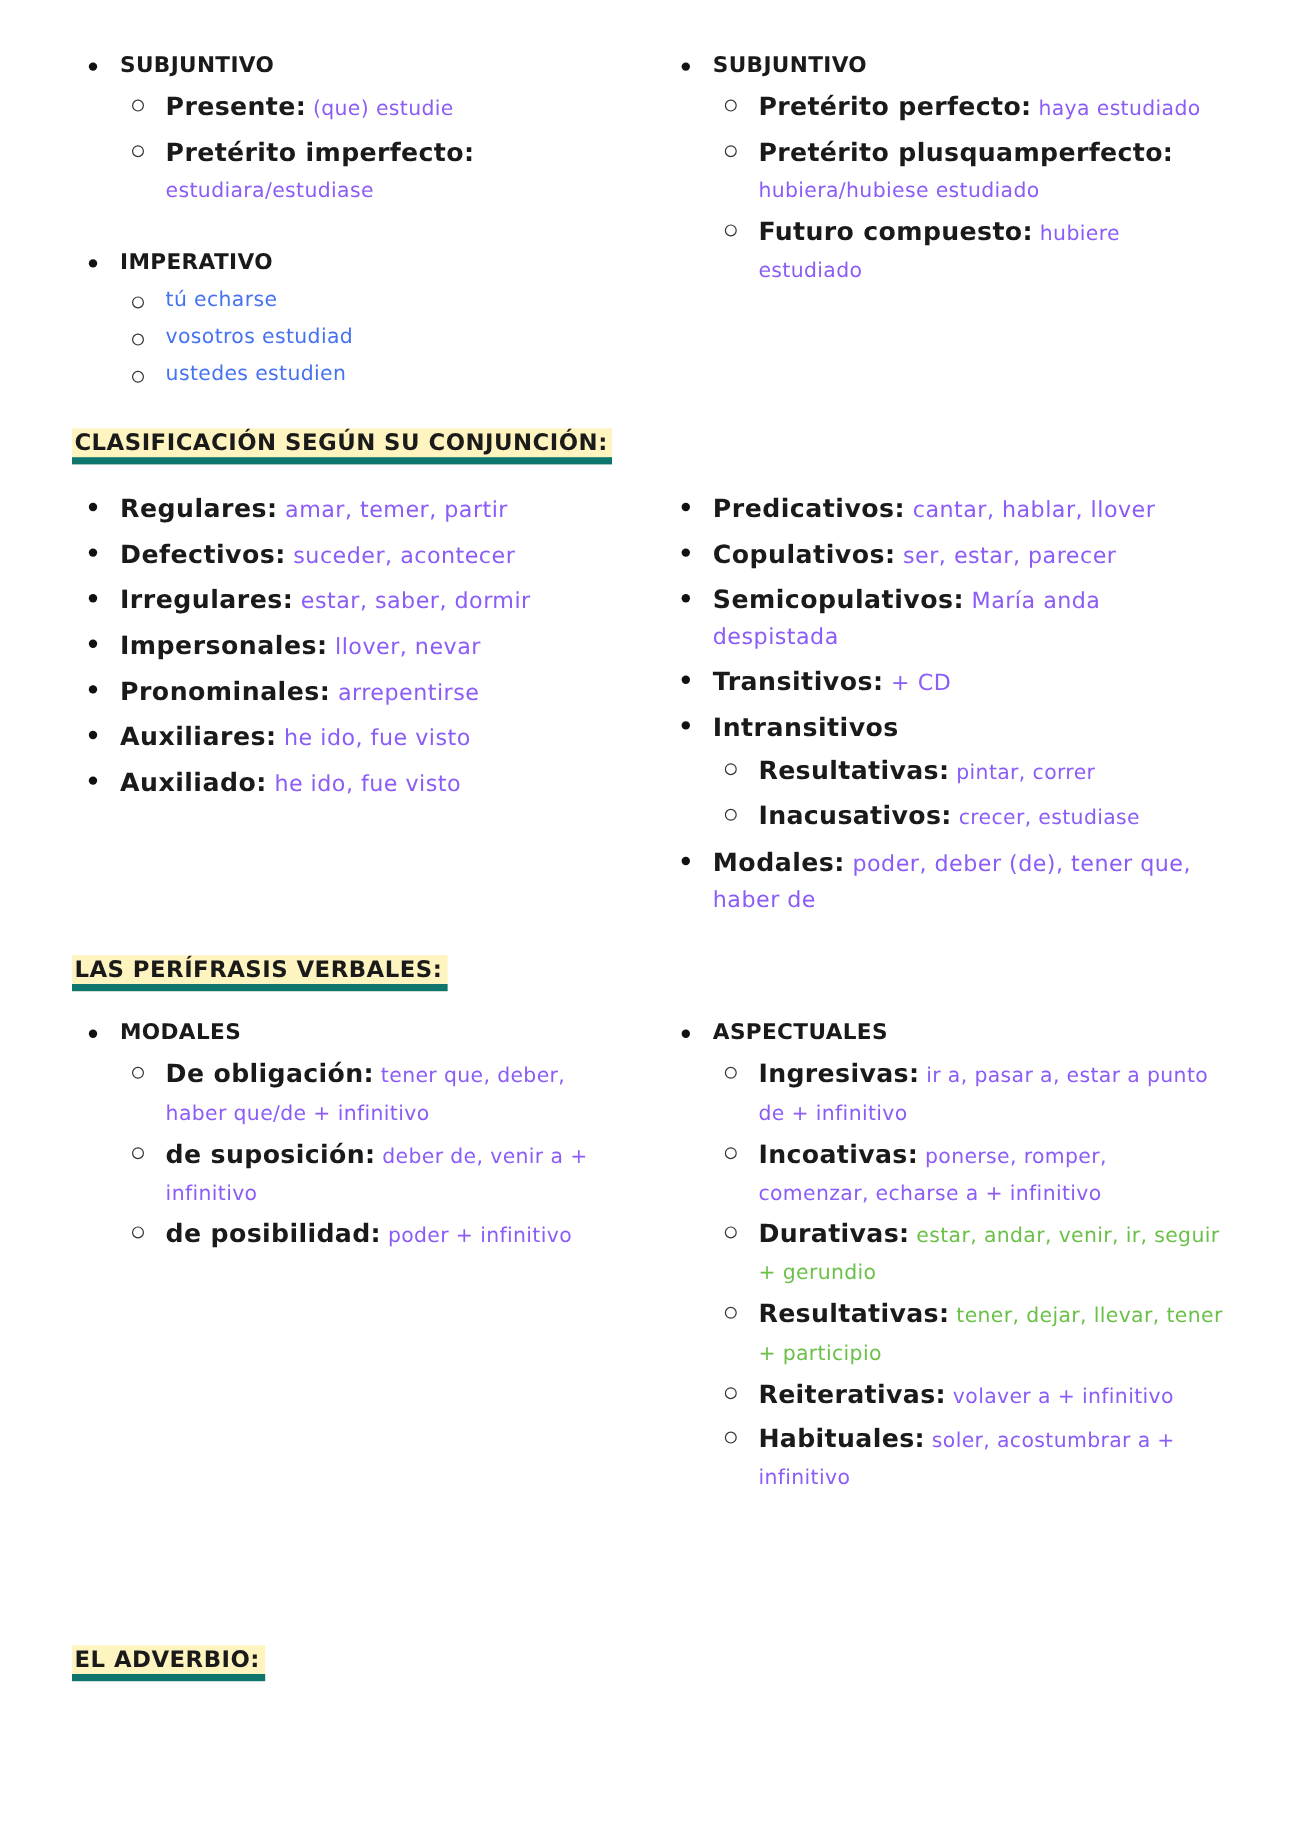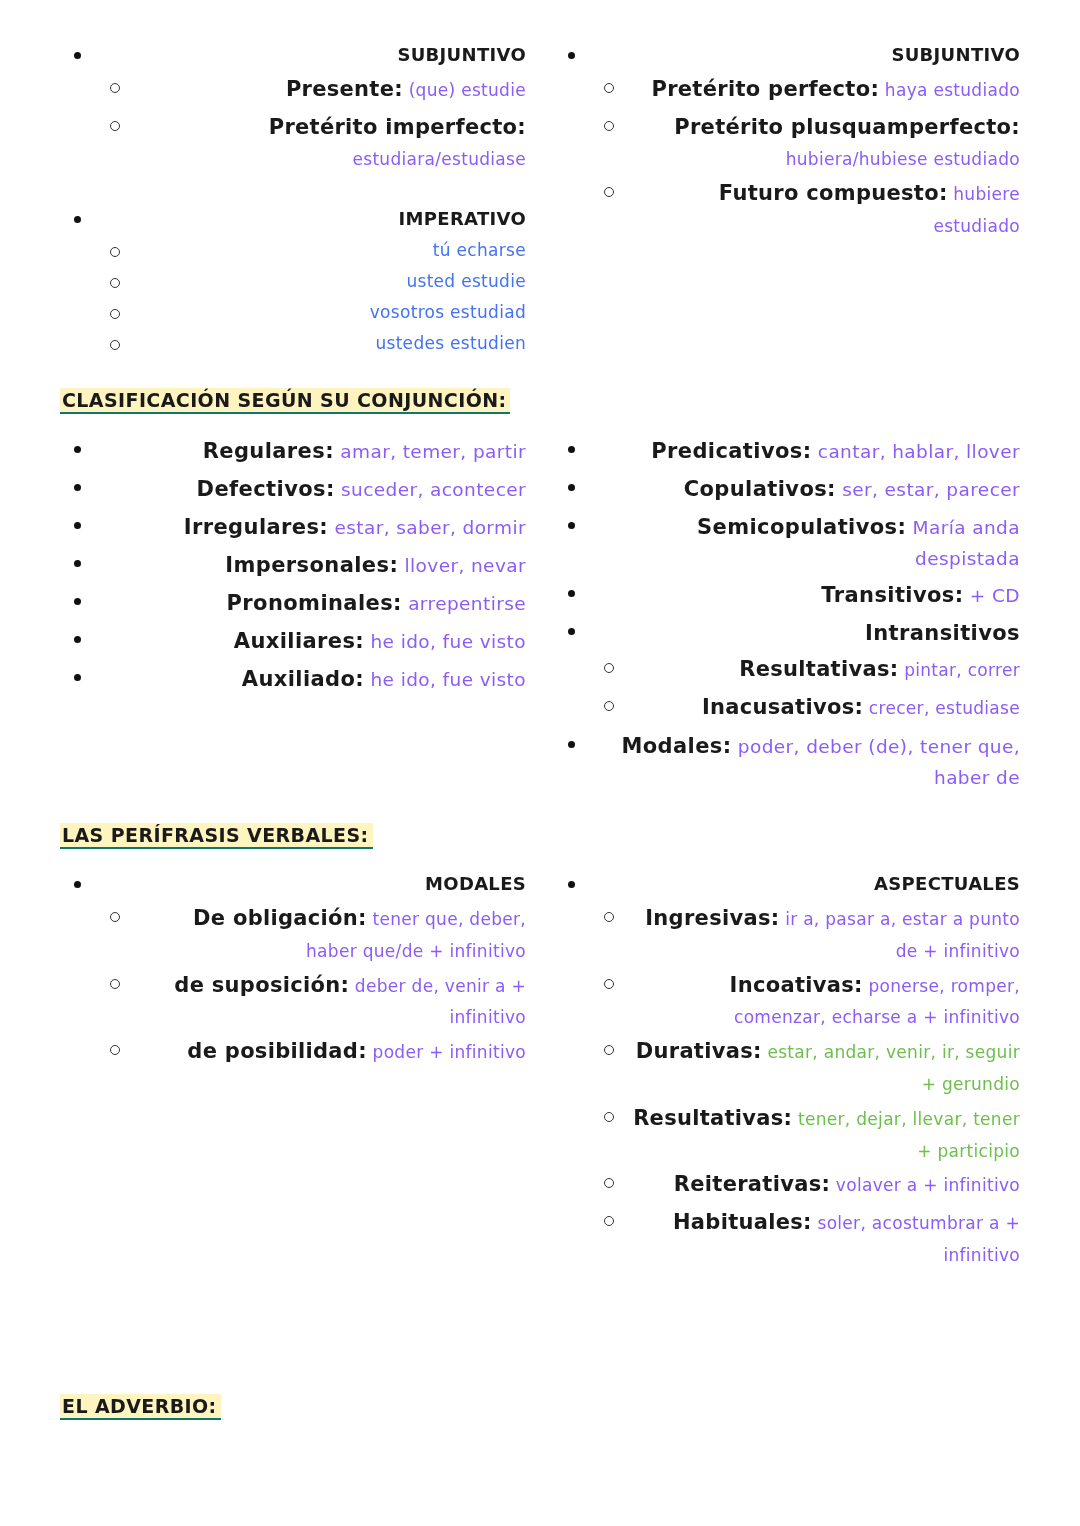--- a/index.html
+++ b/index.html
@@ -21,21 +21,20 @@
     box-sizing: border-box;
     padding: 40px 60px;
   }
   .col-wrap {
     display: flex;
     width: 100%;
   }
   .col {
     width: 50%;
     box-sizing: border-box;
-    text-align: right;
   }
   .col.left { padding-right: 14px; }
   .col.right { padding-left: 14px; }
 
   ul.lvl1 {
     list-style: none;
     margin: 0;
     padding: 0;
   }
   ul.lvl1 > li.b1 {
@@ -97,21 +96,21 @@
     color: #6cc04a;
     font-weight: 500;
   }
   .blue-all {
     color: #4472f0;
     font-weight: 500;
   }
   .section-title {
     display: inline-block;
     background: #fdf4c0;
-    border-bottom: 2px solid #0f766e;
+    border-bottom: 6px solid #0f766e;
     font-size: 19px;
     font-weight: 600;
     letter-spacing: 0.4px;
     padding: 1px 4px 1px 2px;
     margin: 0;
   }
   .sec-title-wrap { margin: 26px 0 20px 0; }
   .spacer-sm { height: 26px; }
   .adverbio-wrap { margin-top: 120px; }
 </style>
@@ -141,23 +140,20 @@
       <div class="spacer-sm"></div>
 
       <ul class="lvl1">
         <li class="b1">
           <span class="hdr">IMPERATIVO</span>
           <ul class="lvl2">
             <li class="b2">
               <span class="blue-all">tú echarse</span>
             </li>
             <li class="b2">
-              <span class="blue-all">usted estudie</span>
-            </li>
-            <li class="b2">
               <span class="blue-all">vosotros estudiad</span>
             </li>
             <li class="b2">
               <span class="blue-all">ustedes estudien</span>
             </li>
           </ul>
         </li>
       </ul>
     </div>
 

